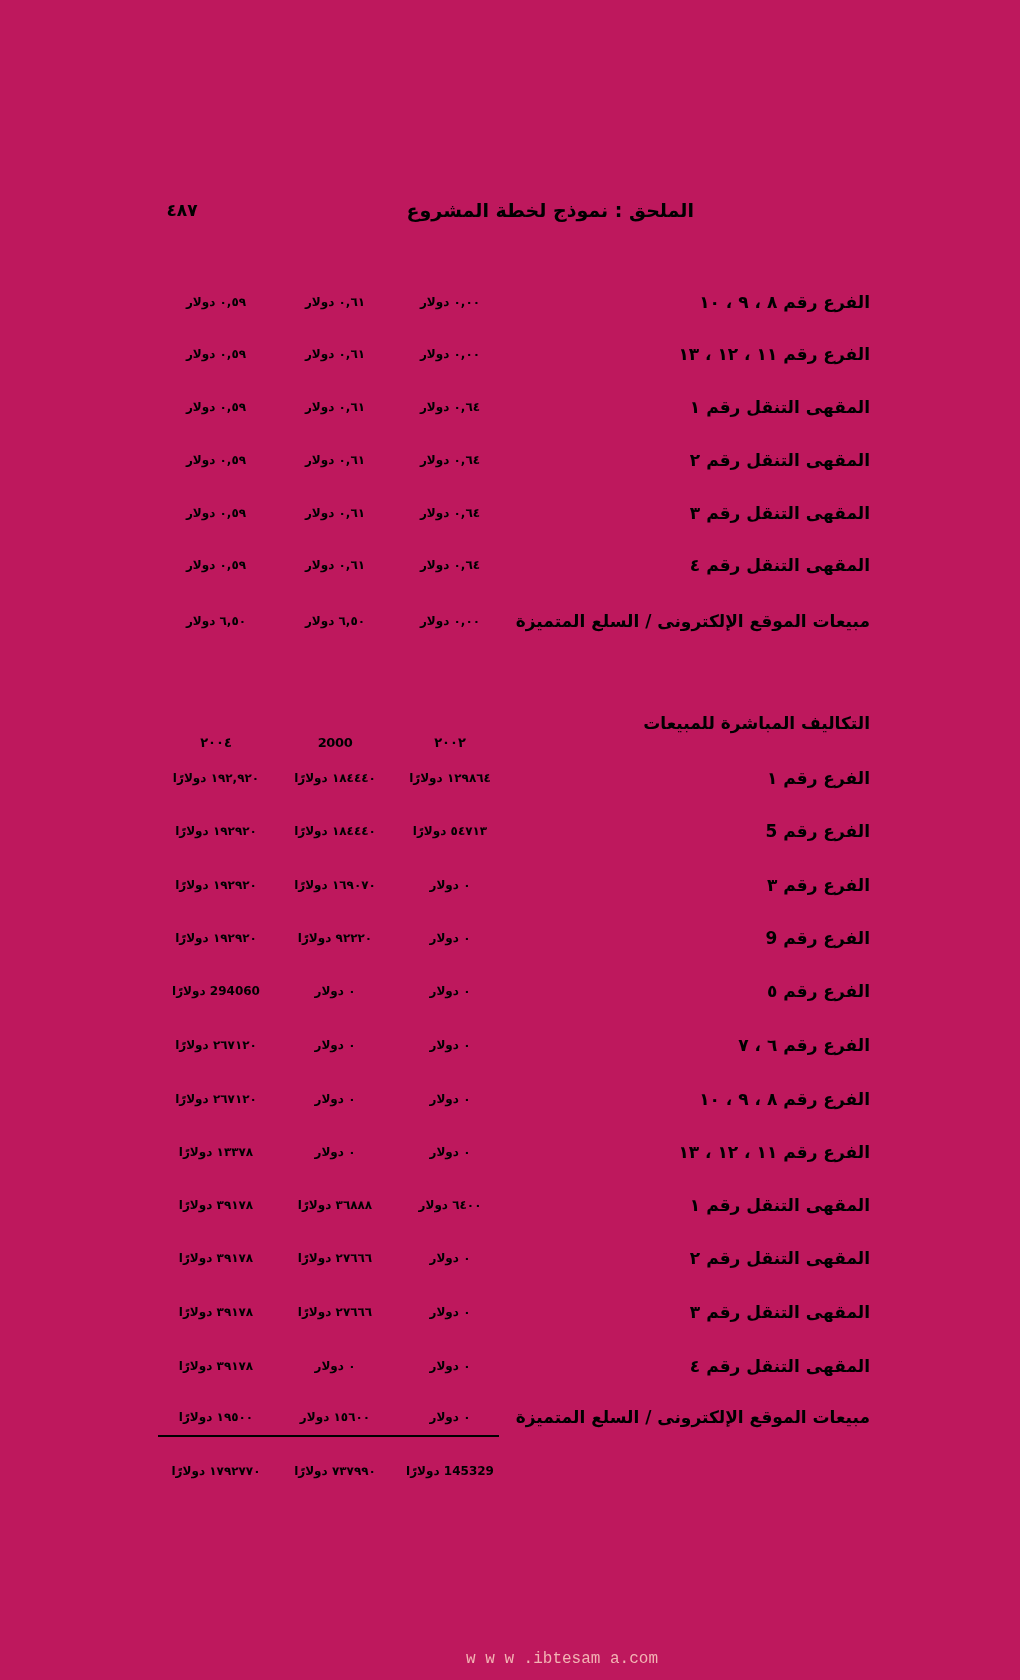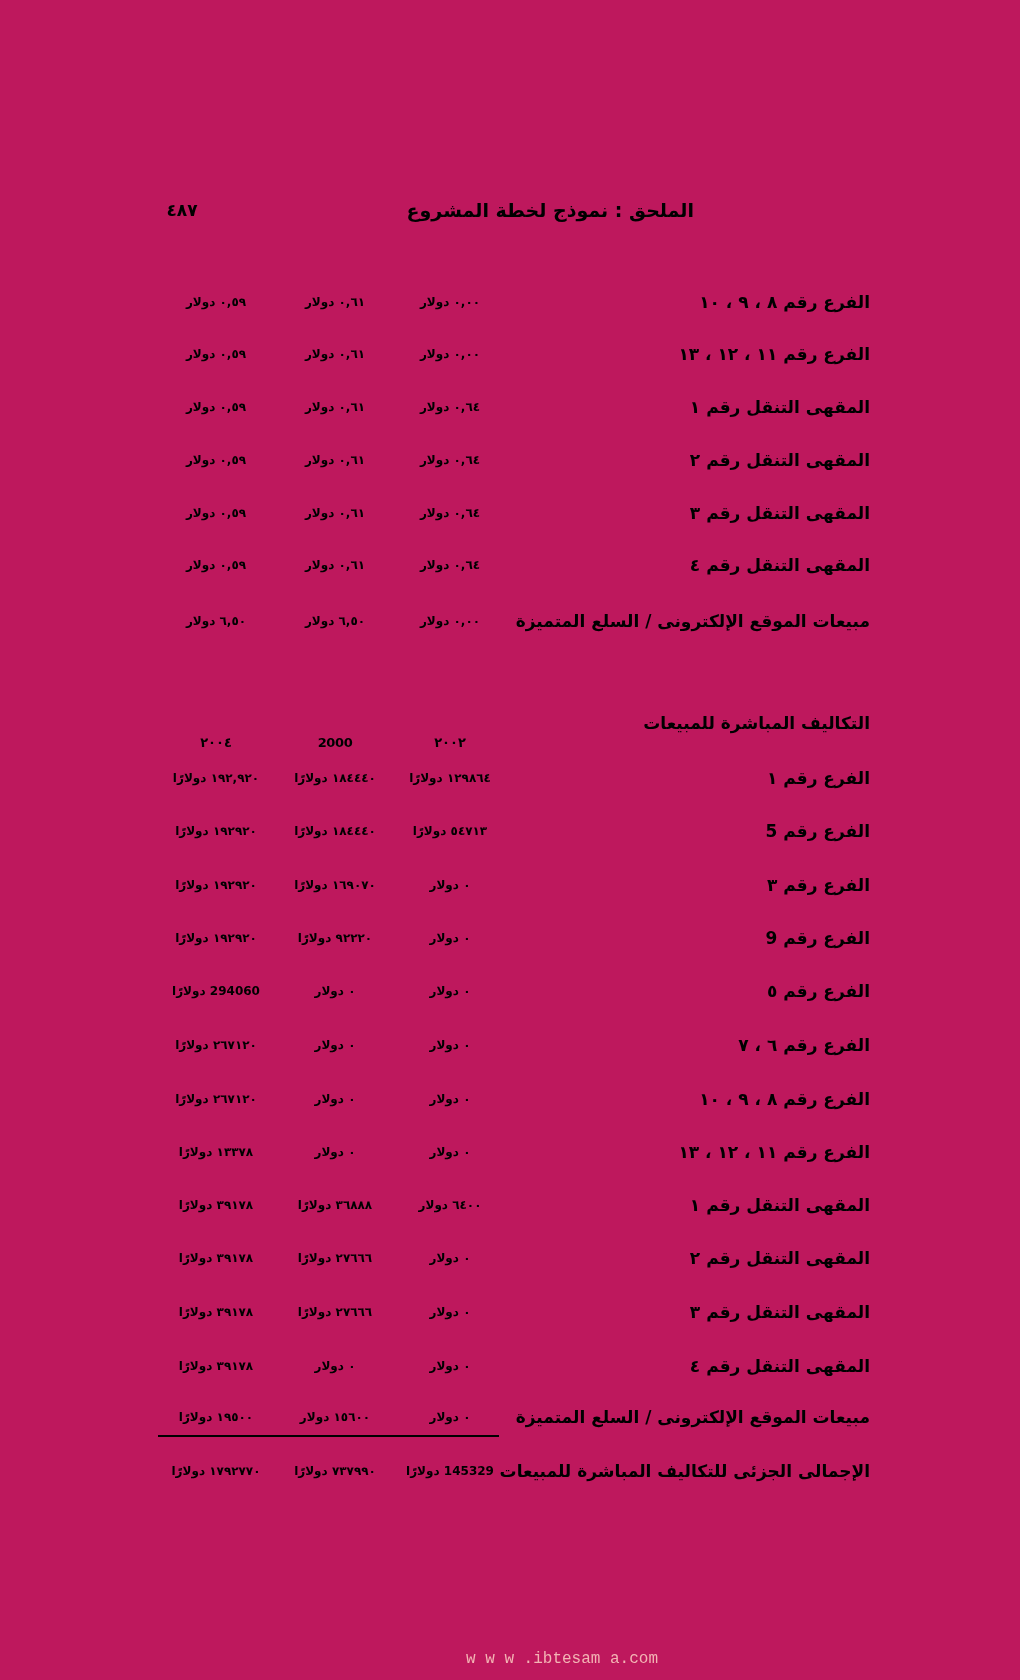--- a/index.html
+++ b/index.html
@@ -156,20 +156,19 @@
   <div class="row" style="top:1405px">
     <span class="label">مبيعات الموقع الإلكترونى / السلع المتميزة</span>
     <span class="val c2002">٠ دولار</span>
     <span class="val c2003">١٥٦٠٠ دولار</span>
     <span class="val c2004">١٩٥٠٠ دولارًا</span>
   </div>
 
   <div class="rule"></div>
 
   <div class="row" style="top:1459px">
-    <span class="label">الإجمالى الجزئى للتكاليف المباشرة للمبيعات</span>
     <span class="val c2002">145329 دولارًا</span>
     <span class="val c2003">٧٣٧٩٩٠ دولارًا</span>
     <span class="val c2004">١٧٩٢٧٧٠ دولارًا</span>
   </div>
 
   <div class="watermark">w w w .ibtesam a.com</div>
 </div>
 
 </body></html>

